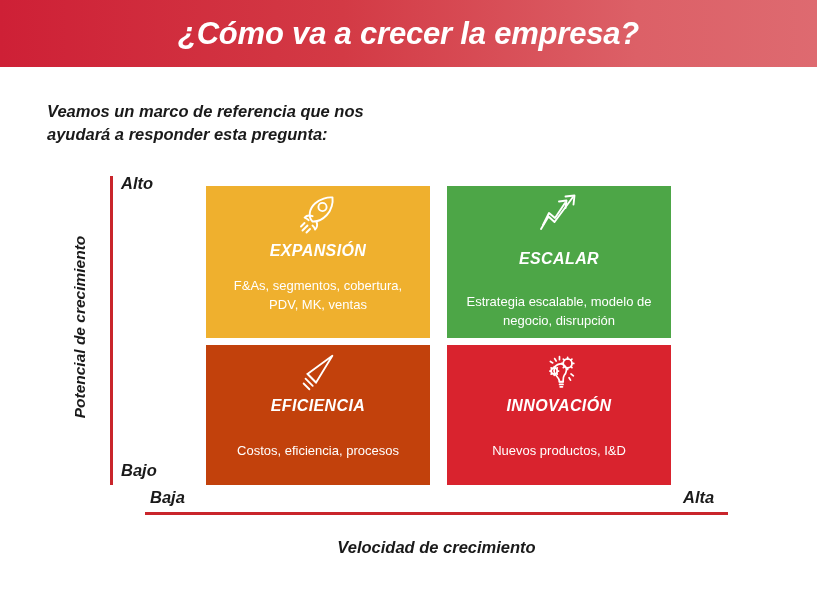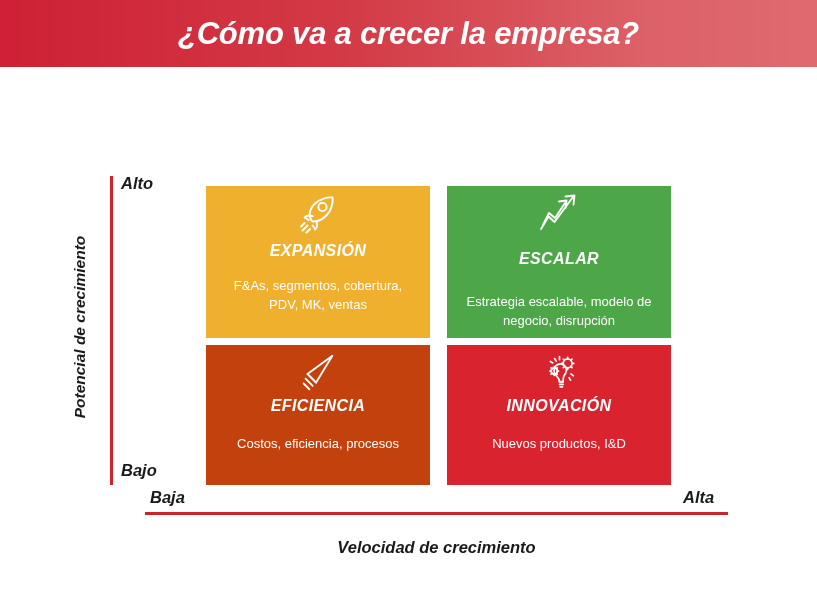--- a/index.html
+++ b/index.html
@@ -149,30 +149,32 @@
   }
   .quad-desc {
     color: #ffffff;
     font-size: 13px;
     font-weight: normal;
     line-height: 1.45;
     text-align: center;
     margin-top: 17px;
     width: 200px;
   }
-  .quad-bl .quad-desc, .quad-br .quad-desc { margin-top: 20px; }
+  .quad-bl .quad-desc, .quad-br .quad-desc { margin-top: 27px; }
 </style>
 </head>
 <body>
 
 <div class="header-banner">
   <div class="header-title">¿Cómo va a crecer la empresa?</div>
 </div>
 
 <div class="subtitle">
+  <div>Veamos un marco de referencia que nos</div>
+  <div>ayudará a responder esta pregunta:</div>
 </div>
 
 <div class="matrix">
 
   <div class="axis-line-y"></div>
   <div class="axis-line-x"></div>
 
   <div class="axis-title-y">Potencial de crecimiento</div>
   <div class="axis-title-x">Velocidad de crecimiento</div>
 

